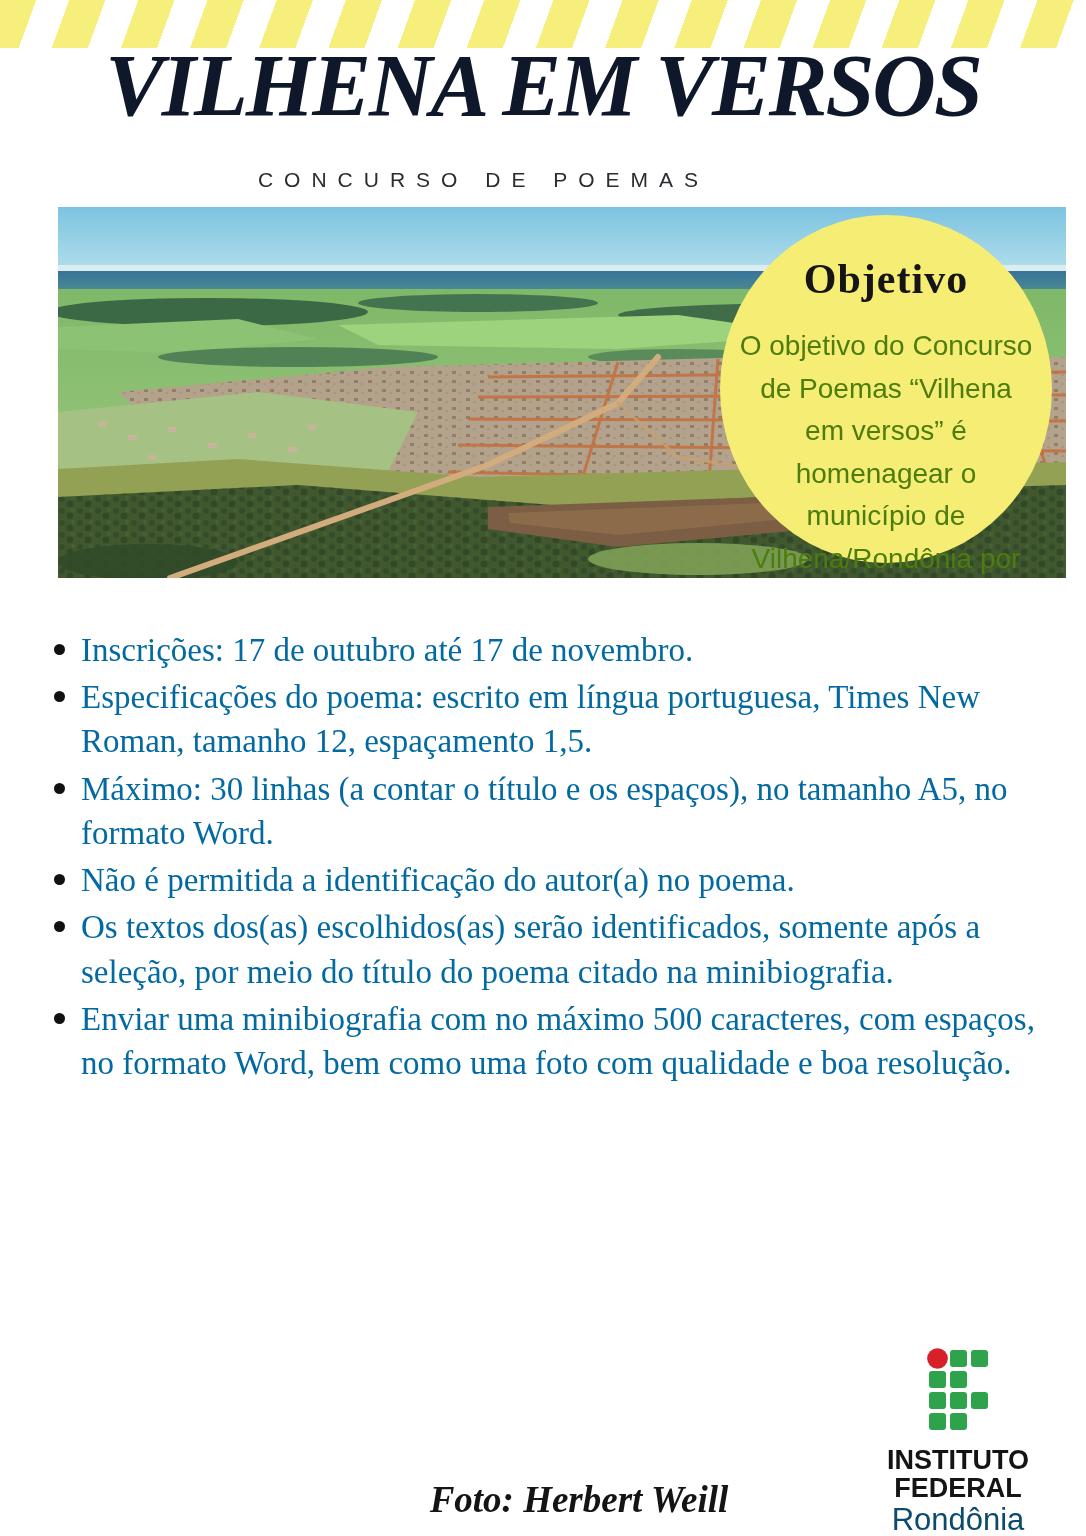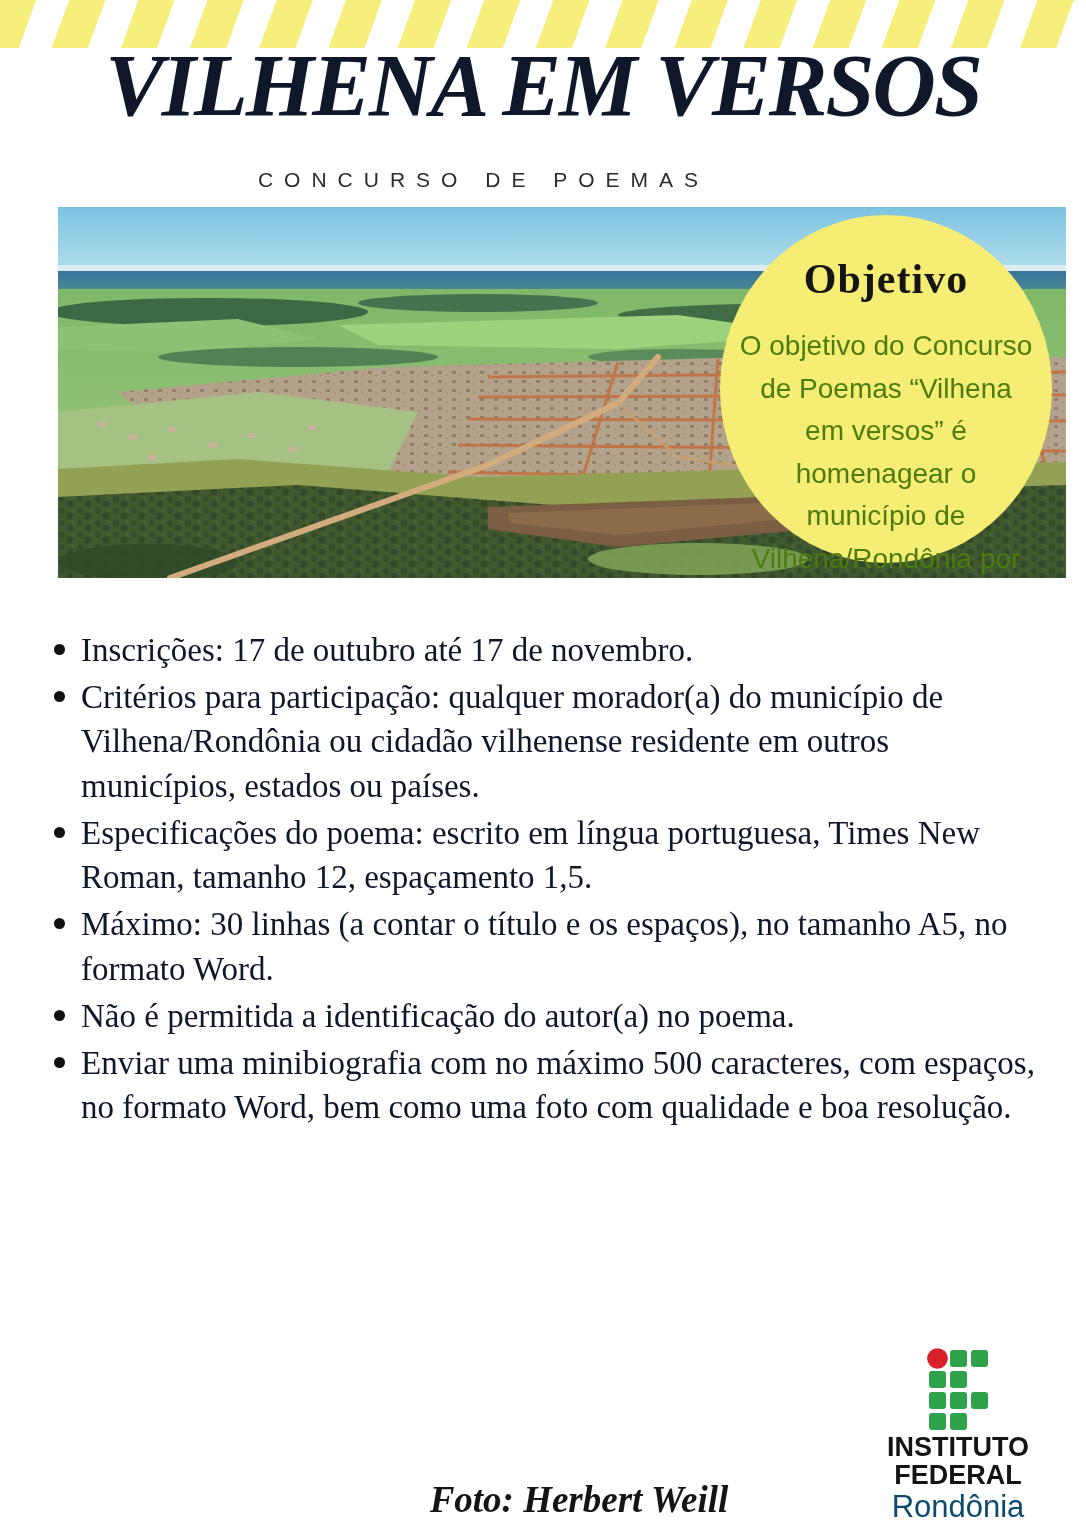--- a/index.html
+++ b/index.html
@@ -41,21 +41,21 @@
     font-weight:bold;font-size:42px;color:#151515;letter-spacing:1px;
   }
   .obj-body{
     margin-top:22px;width:296px;
     font-size:28px;line-height:1.52;color:#4d7c0f;font-weight:500;
   }
   
   .rules{
     position:absolute;left:48px;top:628px;width:992px;
     font-family:"Liberation Serif","DejaVu Serif",serif;
-    font-size:33px;line-height:1.34;color:#0f172a;
+    font-size:33px;line-height:1.34;color:#0369a1;
     list-style:none;margin:0;padding:0;
   }
   .rules li{display:flex;align-items:flex-start;margin-bottom:3px;}
   .dot{
     flex:0 0 auto;width:11px;height:11px;border-radius:50%;
     background:#111;margin:16px 16px 0 6px;
   }
   
   .logo{
     position:absolute;left:880px;top:1350px;width:156px;
@@ -63,21 +63,21 @@
   }
   .logo-grid{
     display:grid;grid-template-columns:repeat(3,17px);grid-auto-rows:17px;gap:4px;
   }
   .cell-g{background:#2fa34c;border-radius:3px;}
   .cell-r{background:#d62128;border-radius:50%;transform:scale(1.22);}
   .cell-e{background:transparent;}
   .logo-line1,.logo-line2{
     font-weight:bold;font-size:27px;line-height:1.02;color:#141414;letter-spacing:0;
   }
-  .logo-line1{margin-top:4px;}
+  .logo-line1{margin-top:17px;}
   .logo-line3{font-size:31px;color:#0c4a6e;margin-top:0;}
   
   .credit{
     position:absolute;left:0;top:1478px;width:1086px;text-align:center;
     font-family:"Liberation Serif","DejaVu Serif",serif;
     font-weight:bold;font-style:italic;font-size:37px;color:#141414;padding-left:36px;
   }
 </style>
 </head>
 <body>
@@ -189,33 +189,33 @@
     </div>
   </div>
 
   <ul class="rules">
     <li>
       <span class="dot"></span>
       <span>Inscrições: 17 de outubro até 17 de novembro.</span>
     </li>
     <li>
       <span class="dot"></span>
-      <span>Critérios para participação: qualquer morador(a) do município de Vilhena/Rondônia ou cidadão vilhenense residente em outros municípios, estados ou países.</span>
-    </li>
-    <li>
-      <span class="dot"></span>
       <span>Especificações do poema: escrito em língua portuguesa, Times New Roman, tamanho 12, espaçamento 1,5.</span>
     </li>
     <li>
       <span class="dot"></span>
       <span>Máximo: 30 linhas (a contar o título e os espaços), no tamanho A5, no formato Word.</span>
     </li>
     <li>
       <span class="dot"></span>
       <span>Não é permitida a identificação do autor(a) no poema.</span>
+    </li>
+    <li>
+      <span class="dot"></span>
+      <span>Os textos dos(as) escolhidos(as) serão identificados, somente após a seleção, por meio do título do poema citado na minibiografia.</span>
     </li>
     <li>
       <span class="dot"></span>
       <span>Enviar uma minibiografia com no máximo 500 caracteres, com espaços, no formato Word, bem como uma foto com qualidade e boa resolução.</span>
     </li>
   </ul>
 
   <div class="logo">
     <div class="logo-grid">
       <div class="cell-r"></div>

